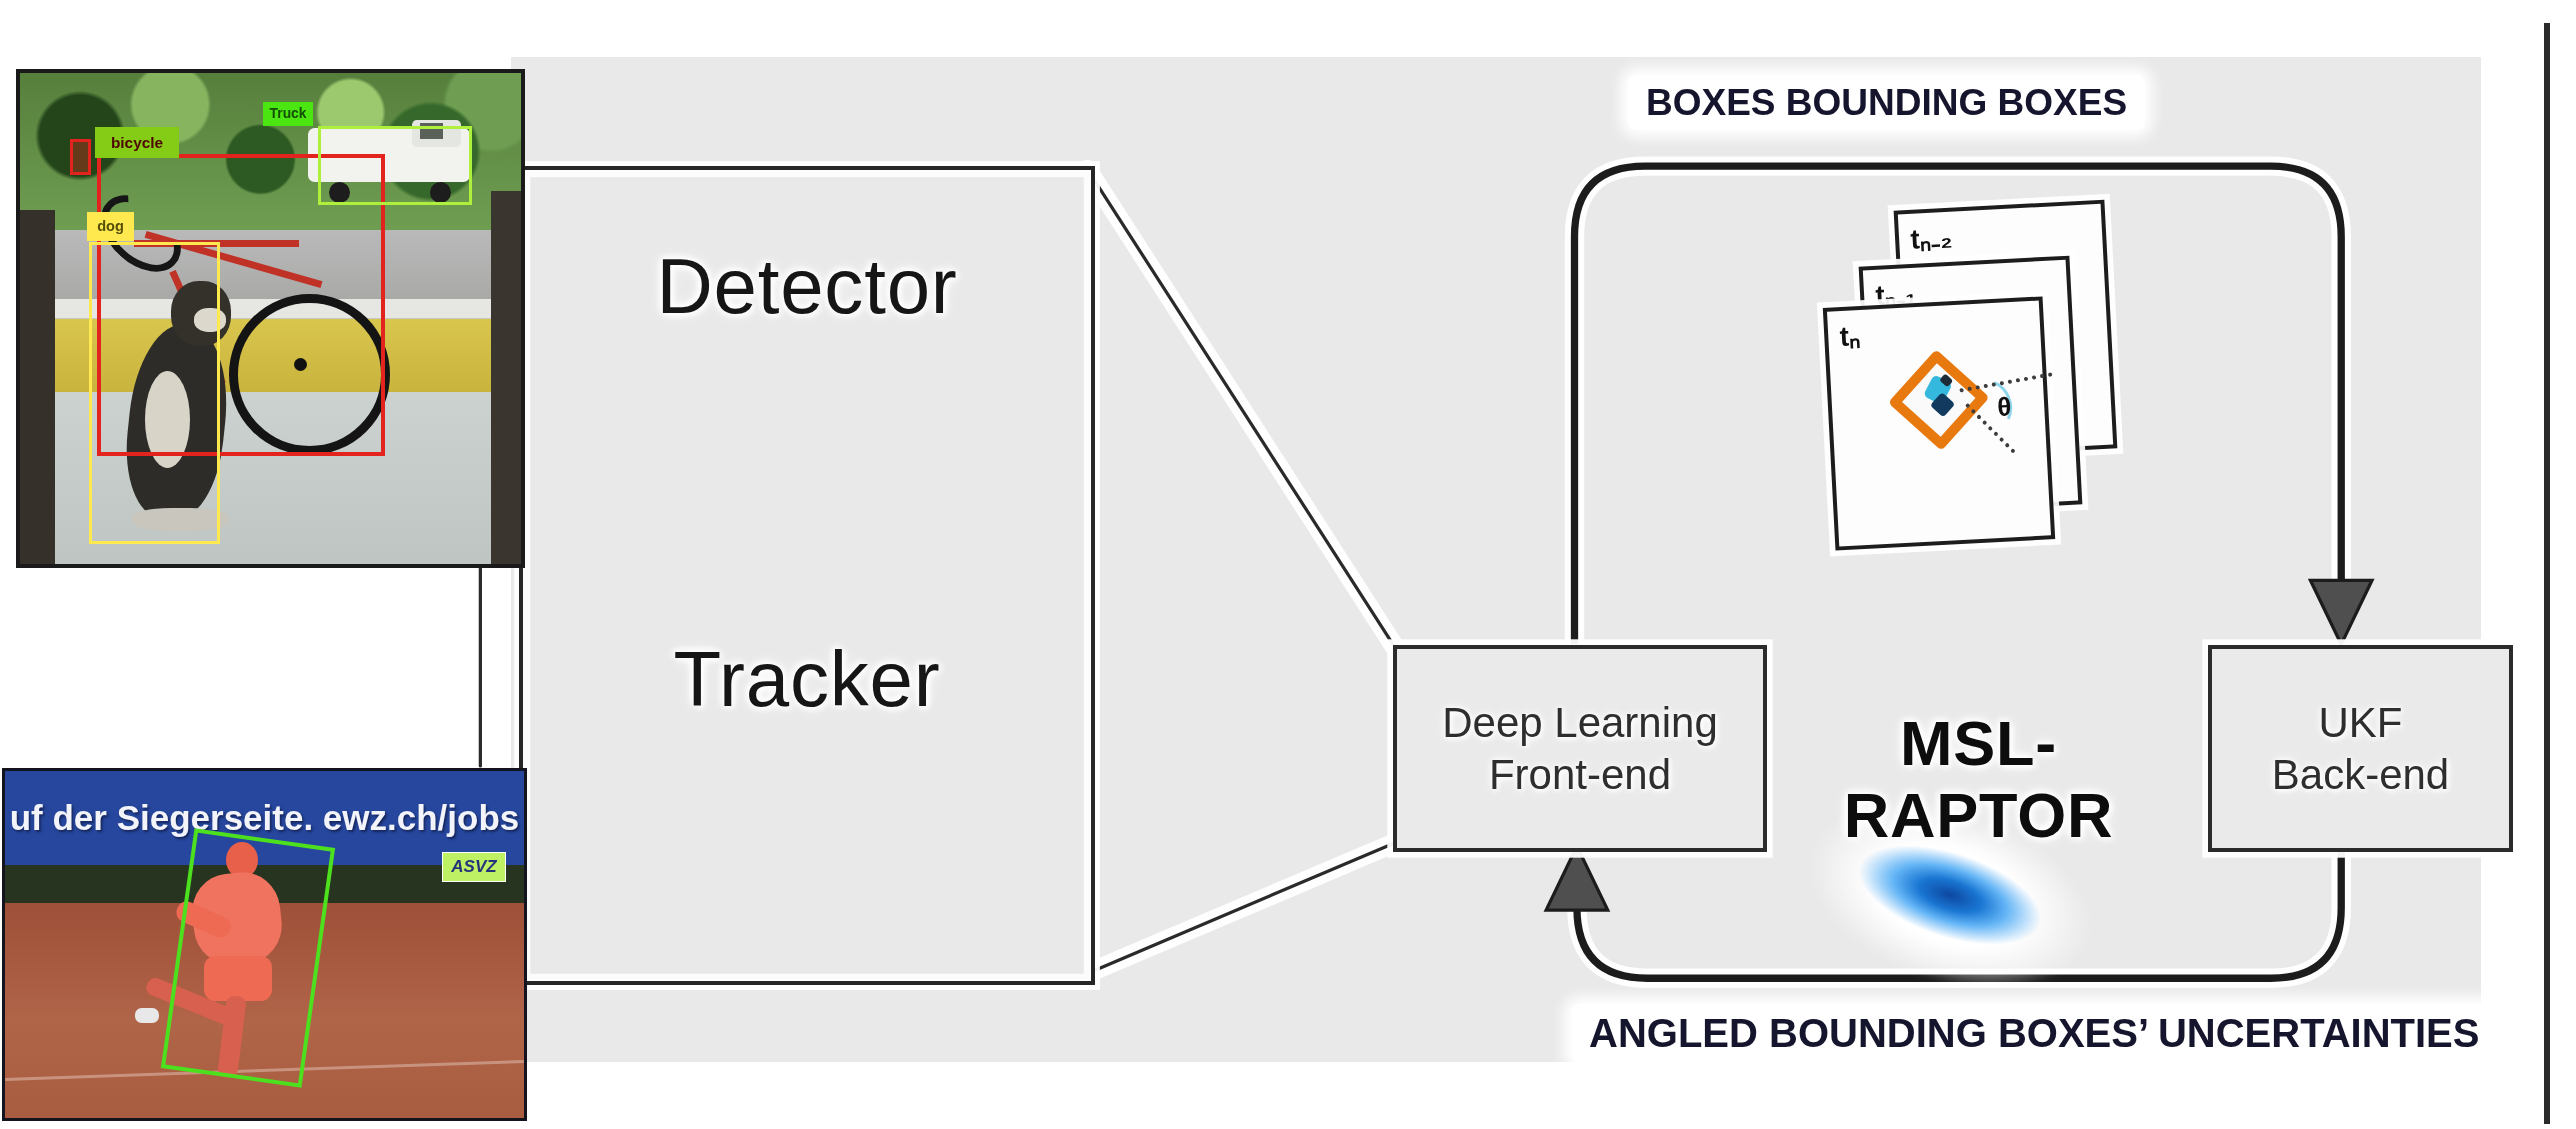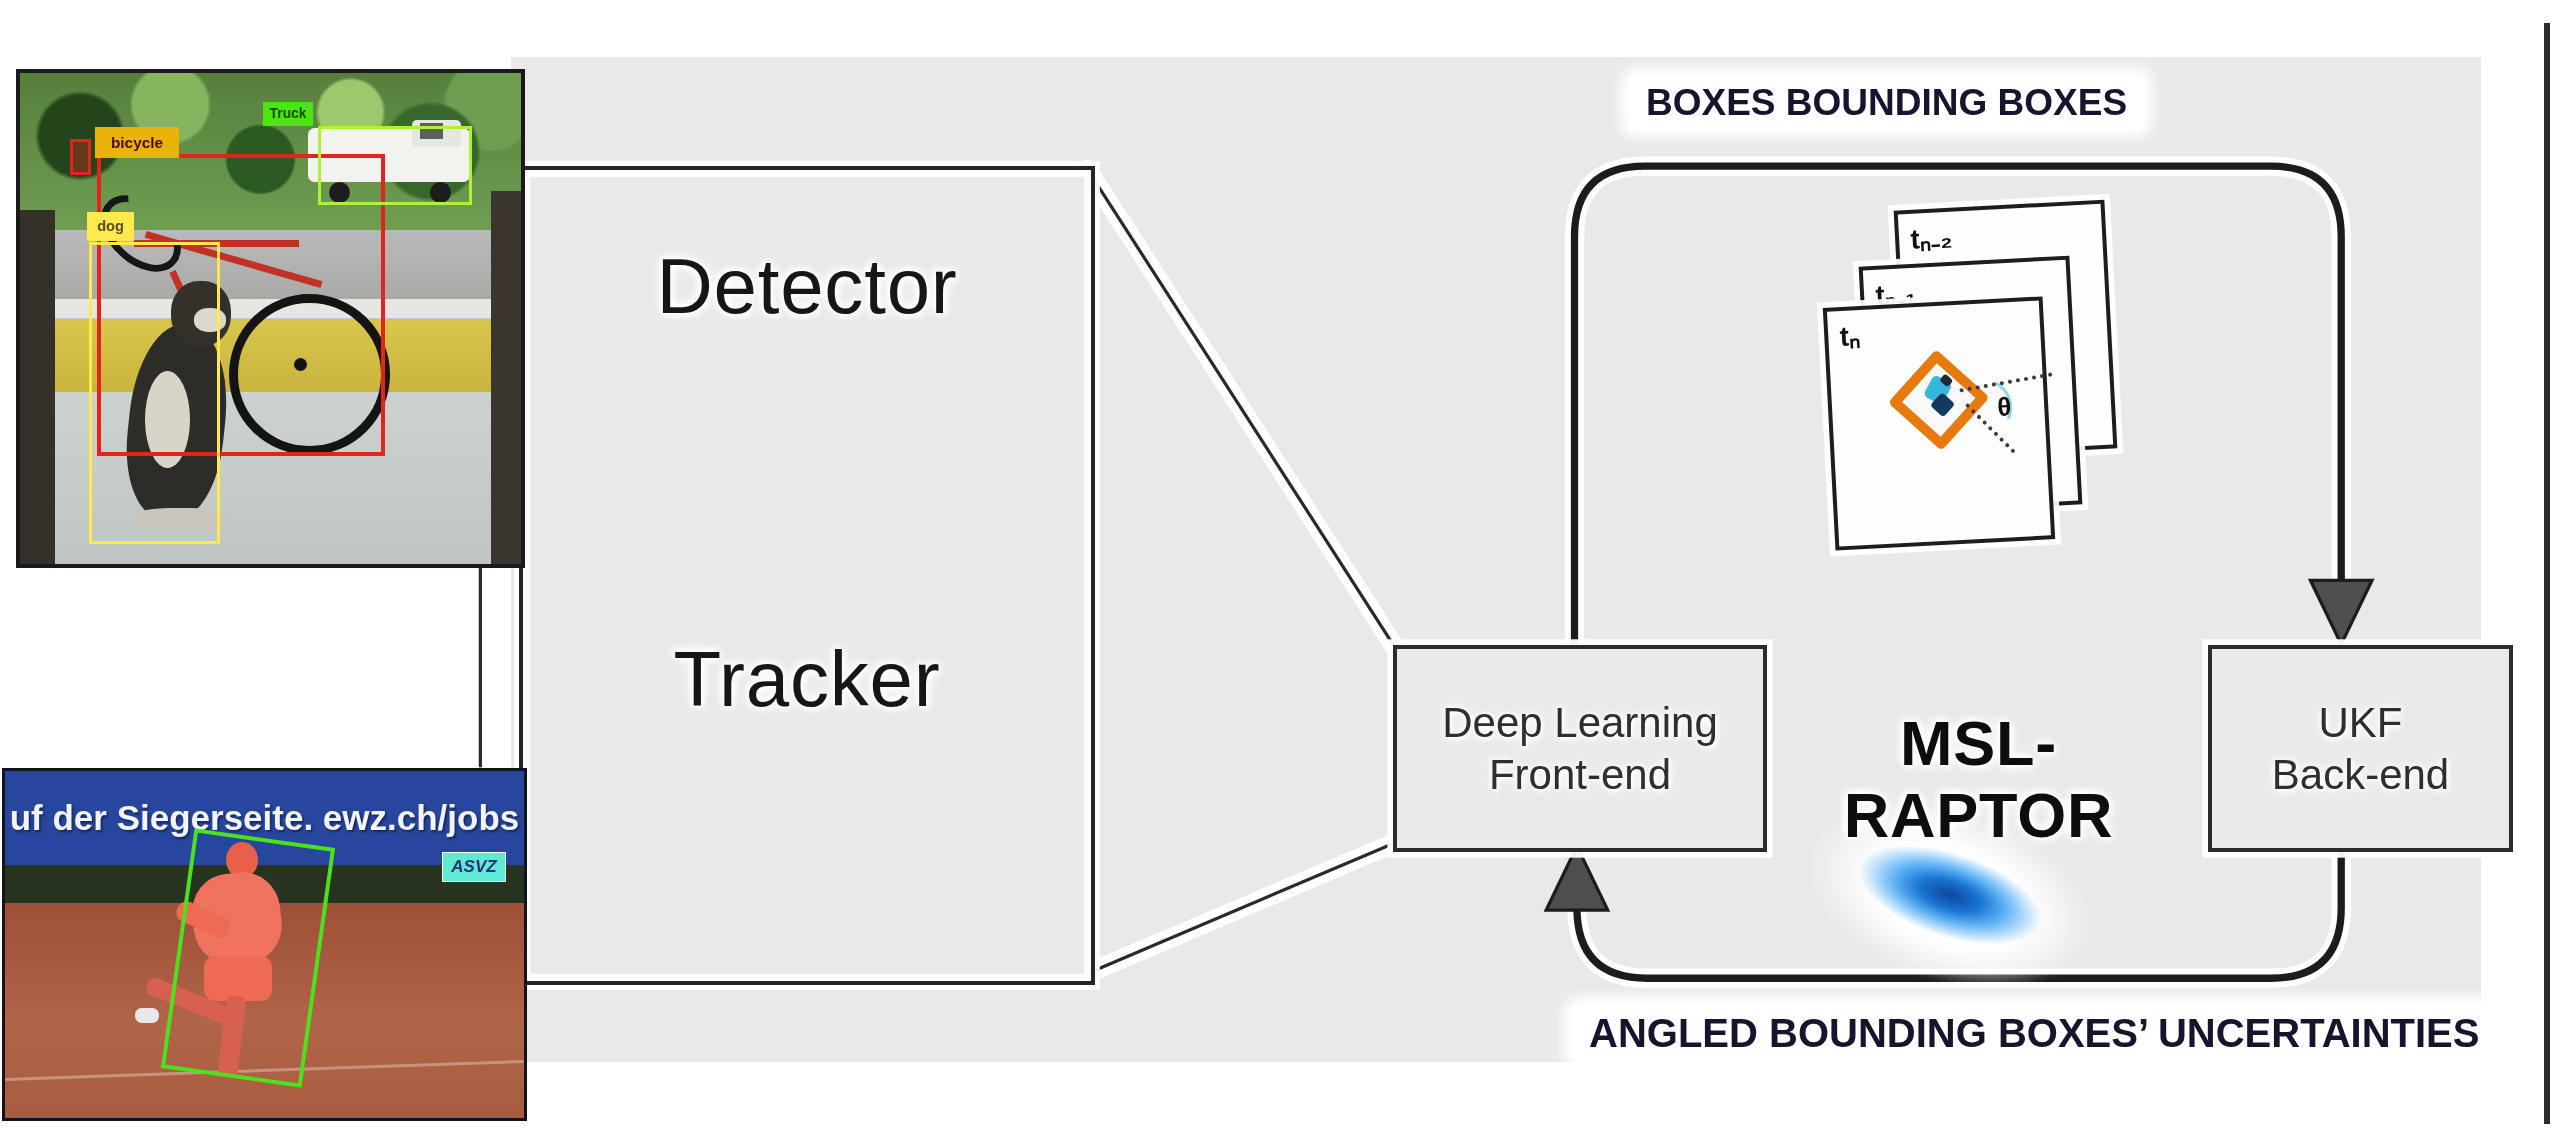--- a/index.html
+++ b/index.html
@@ -103,37 +103,37 @@
             border-radius:50%;}
   #p1-hub{position:absolute;left:274px;top:285px;width:13px;height:13px;background:#111;border-radius:50%;}
   .p1-bike-red{position:absolute;background:#c13226;}
   #p1-bar1{left:122px;top:183px;width:183px;height:7.3px;transform:rotate(16deg);}
   #p1-bar2{left:174px;top:193px;width:7.3px;height:123px;transform:rotate(-24deg);}
   #p1-bar3{left:114px;top:167px;width:165px;height:6.5px;}
   #p1-handlebar{position:absolute;left:75px;top:130px;width:78px;height:47px;border:7.3px solid #161616;
                 border-radius:50%;border-top-color:transparent;transform:rotate(42deg);}
   .bbox{position:absolute;box-sizing:border-box;}
   #p1-box-red{left:77px;top:81px;width:288px;height:302px;border:4px solid #e3231e;}
-  #p1-label-red{left:75px;top:54px;width:84px;height:31px;background:#eab308;color:#4f0703;
+  #p1-label-red{left:75px;top:54px;width:84px;height:31px;background:#84cc16;color:#4f0703;
                 font-size:15.4px;font-weight:bold;text-align:center;line-height:31px;}
   #p1-box-yellow{left:69px;top:169px;width:131px;height:302px;border:3.2px solid #ffe94e;}
   #p1-label-yellow{left:67px;top:139px;width:47px;height:29px;background:#ffe94e;color:#57500a;
                    font-size:14.6px;font-weight:bold;text-align:center;line-height:29px;}
   #p1-box-green{left:298px;top:53px;width:154px;height:79px;border:3.2px solid #aef03c;}
   #p1-label-green{left:243px;top:29px;width:50px;height:24px;background:#4be512;color:#134f04;
                   font-size:13.8px;font-weight:bold;text-align:center;line-height:24px;}
   #p1-frag-red{left:50px;top:66px;width:21px;height:36px;border:3.2px solid #e3231e;background:#e3231e55;}
 
   
   #photo2{left:2px;top:768px;width:519px;height:347px;border:3.2px solid #14141e;background:#a85940;overflow:hidden;}
   #p2-banner{position:absolute;left:0;top:0;width:100%;height:27%;background:#26479d;
              display:flex;align-items:center;}
   #p2-banner-text{width:100%;text-align:center;color:#f2f4fa;font-size:35px;font-weight:bold;
                   letter-spacing:0px;white-space:nowrap;text-shadow:1.6px 1.6px 2.4px #16265c;}
-  #p2-badge{position:absolute;right:18px;top:81px;width:62px;height:27.6px;background:#5eead4;
+  #p2-badge{position:absolute;right:18px;top:81px;width:62px;height:27.6px;background:#bef264;
             border:1.6px solid #ffffff;color:#26337a;font-size:17px;font-weight:bold;font-style:italic;
             text-align:center;line-height:27.6px;}
   #p2-band{position:absolute;left:0;top:27%;width:100%;height:11%;background:#27341f;}
   #p2-court{position:absolute;left:0;top:38%;width:100%;height:62%;
             background:linear-gradient(#9e5038,#b06448 55%,#a85c40);}
   #p2-court-line{position:absolute;left:0;top:86%;width:100%;height:3.2px;background:#c8937e;transform:rotate(-2deg);}
   #p2-green-box{position:absolute;left:172px;top:66px;width:134px;height:234px;border:4px solid #4ce01e;
                 transform:rotate(8deg);}
   .p2-skin{position:absolute;background:#f0735f;}
   #p2-head{left:221px;top:71px;width:32px;height:36px;border-radius:50%;background:#e8604a;}

